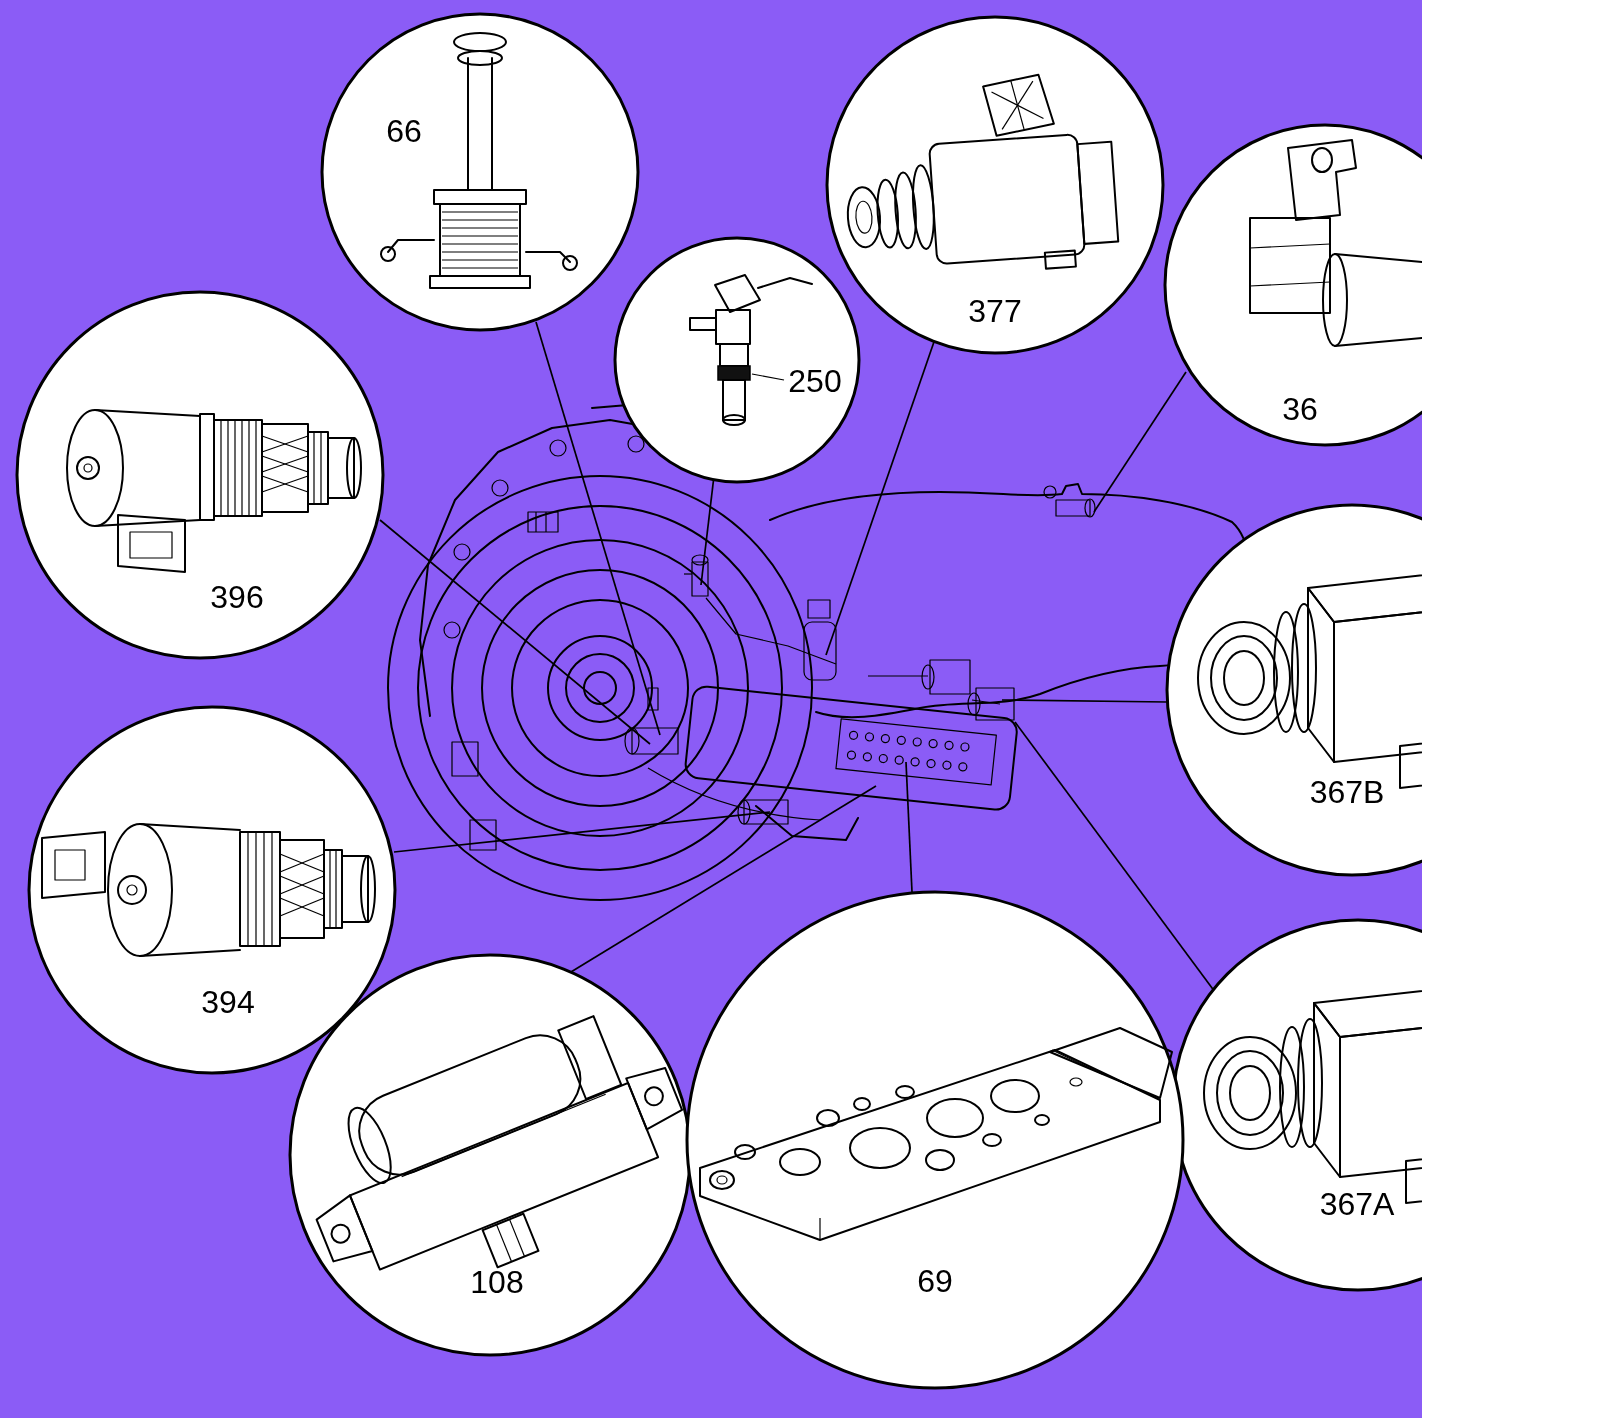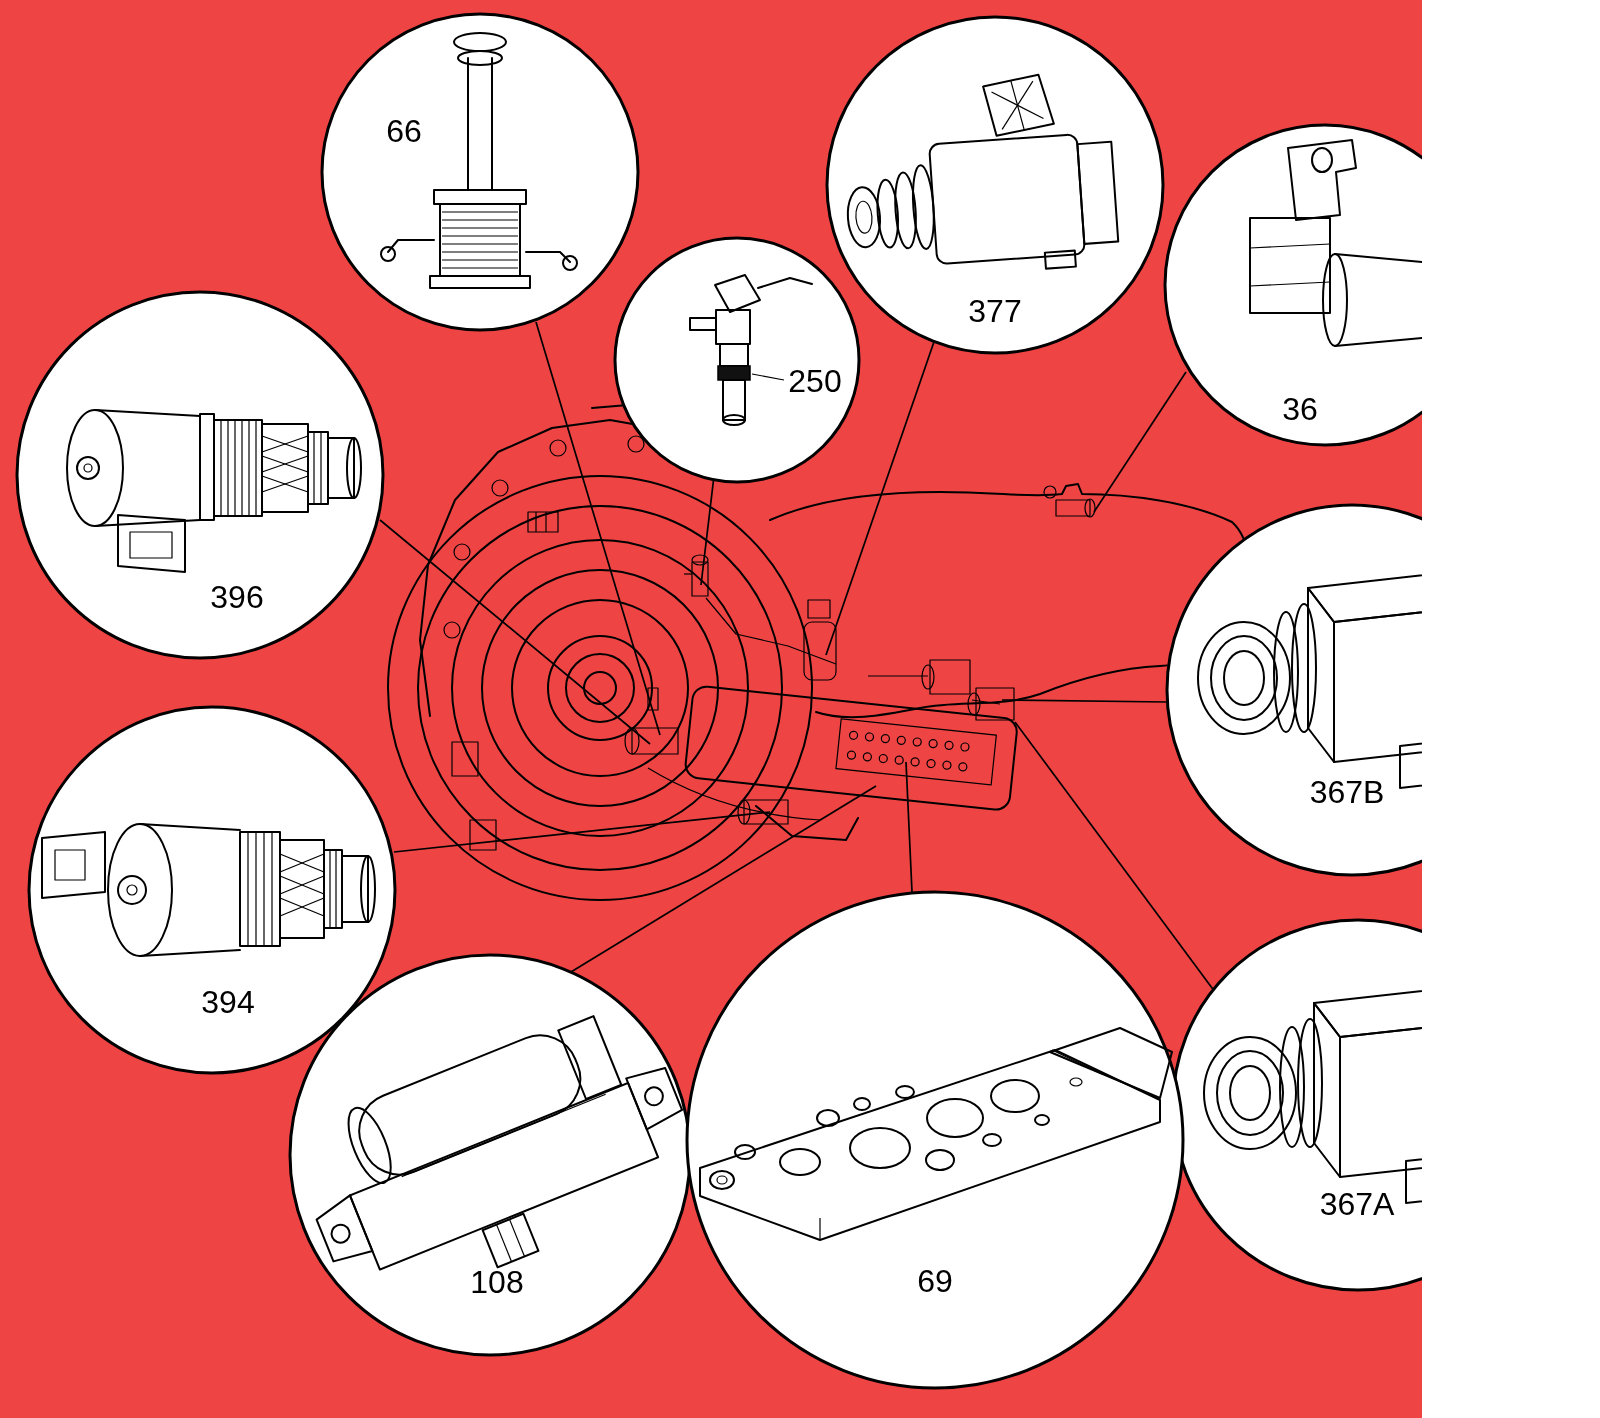--- a/index.html
+++ b/index.html
@@ -1,16 +1,16 @@
 <!DOCTYPE html>
 <html><head>
 <meta charset="utf-8">
 <style>
   html,body{margin:0;padding:0;background:#ffffff;}
-  .stage{position:relative;width:1422px;height:1418px;background:#ef4444;overflow:hidden;}
+  .stage{position:relative;width:1422px;height:1418px;background:#8b5cf6;overflow:hidden;}
   svg{display:block;}
   .callout-circle{fill:#ffffff;stroke:#000000;stroke-width:3;}
   .sk{fill:none;stroke:#000000;stroke-width:2;stroke-linejoin:round;stroke-linecap:round;}
   .sk-thin{fill:none;stroke:#000000;stroke-width:1.2;stroke-linejoin:round;}
   .sk-fill{fill:#111111;stroke:#000000;stroke-width:1.5;}
   .leader{fill:none;stroke:#000000;stroke-width:1.7;}
   .asm{fill:none;stroke:#000000;stroke-width:2;stroke-linejoin:round;stroke-linecap:round;}
   .lbl{font-family:"Liberation Sans","DejaVu Sans",sans-serif;font-size:32px;fill:#000000;}
 </style>
 </head>

